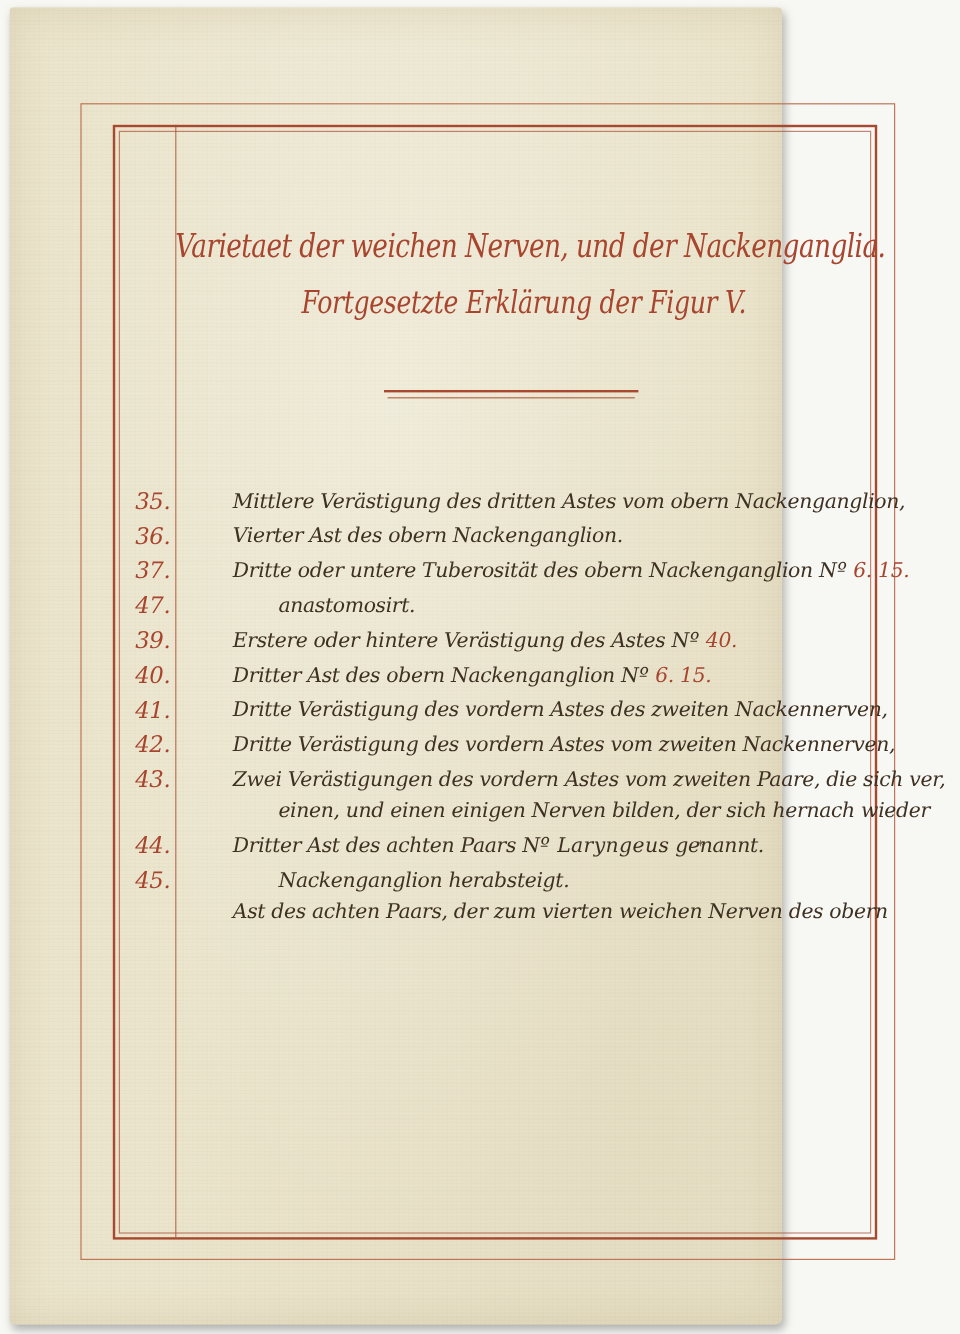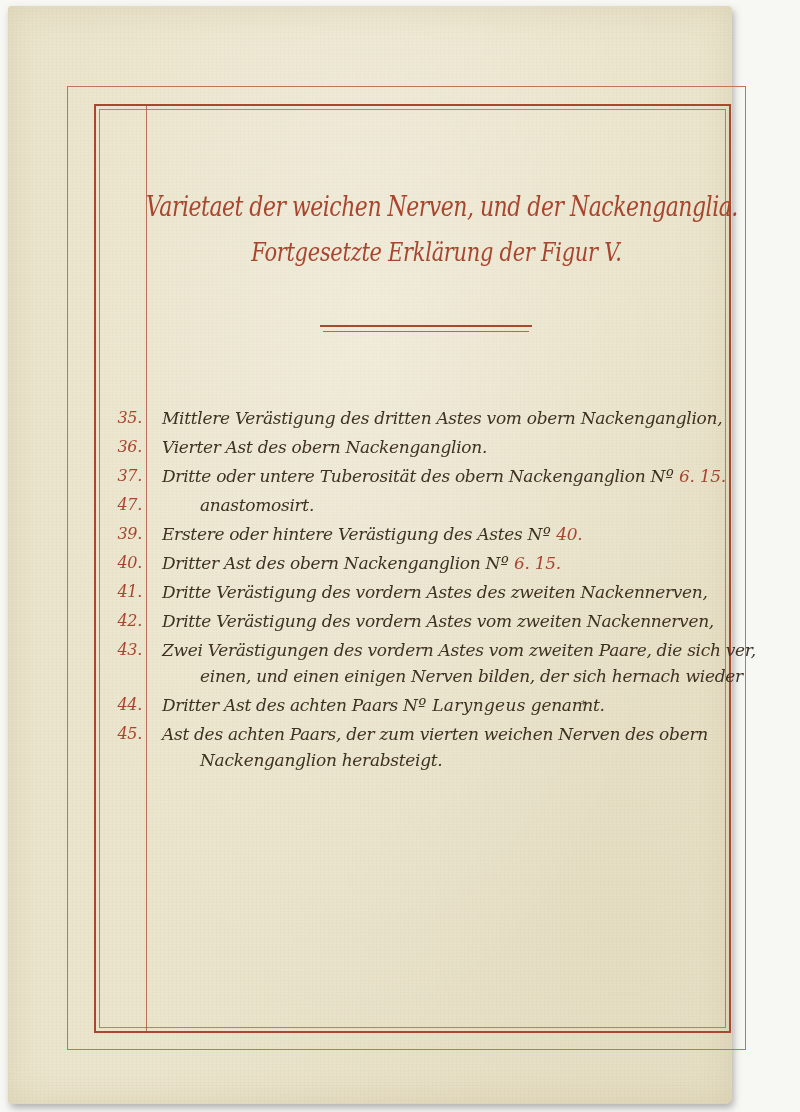--- a/index.html
+++ b/index.html
@@ -11,21 +11,21 @@
     --ink:#3f3122;
   }
   html,body{margin:0;padding:0;}
   body{
     width:800px;height:1112px;
     background:var(--bg);
     font-family:"DejaVu Serif", serif;
     position:relative;overflow:hidden;
   }
   .paper{
-    position:absolute;left:8px;top:6px;width:724px;height:1098px;
+    position:absolute;left:8px;top:6px;width:644px;height:1098px;
     background-color:var(--paper);
     background-image:
       radial-gradient(ellipse at 50% 30%, rgba(255,255,255,.28), rgba(255,255,255,0) 65%),
       radial-gradient(ellipse at 85% 85%, rgba(170,150,100,.10), rgba(170,150,100,0) 55%),
       repeating-linear-gradient(0deg, rgba(180,168,130,.05) 0 1px, rgba(255,255,255,0) 1px 3px),
       repeating-linear-gradient(90deg, rgba(180,168,130,.04) 0 1px, rgba(255,255,255,0) 1px 4px);
     border-radius:3px 4px 6px 4px;
     box-shadow: 2px 4px 7px rgba(110,110,110,.5), inset 0 0 35px rgba(160,135,85,.20);
   }
   .frame-outer{
@@ -64,23 +64,23 @@
     margin-top:4px;height:1px;background:rgba(168,73,47,.8);
     width:206px;margin-left:3px;
   }
   .entries{
     position:absolute;left:92px;top:399px;width:630px;
     color:var(--ink);font-style:italic;font-size:17px;letter-spacing:-0.3px;
   }
   .entry{position:relative;margin-bottom:3px;}
   .num{
     position:absolute;left:0;top:0;width:42px;text-align:right;
-    color:var(--red);font-size:16px;line-height:26px;
+    color:var(--red);font-size:19px;line-height:26px;
   }
-  .ebody{margin-left:62px;}
+  .ebody{margin-left:94px;}
   .line{line-height:26px;white-space:nowrap;}
   .indent{padding-left:38px;}
   .seg.red{color:var(--red);}
   .seg.latin{font-style:italic;letter-spacing:0.3px;}
   .insertion-mark{
     position:absolute;left:573px;top:692px;color:var(--ink);
     font-size:11px;font-style:normal;opacity:.8;
   }
 </style>
 </head>
@@ -158,20 +158,20 @@
       </div>
       <div class="entry">
         <span class="num">44.</span>
         <div class="ebody">
           <div class="line"><span class="seg">Dritter Ast des achten Paars </span><span class="seg latin">Nº Laryngeus</span><span class="seg"> genannt.</span></div>
         </div>
       </div>
       <div class="entry">
         <span class="num">45.</span>
         <div class="ebody">
+          <div class="line indent"><span class="seg">Nackenganglion herabsteigt.</span></div>
           <div class="line"><span class="seg">Ast des achten Paars, der zum vierten weichen Nerven des obern</span></div>
-          <div class="line indent"><span class="seg">Nackenganglion herabsteigt.</span></div>
         </div>
       </div>
     </div>
 
   <div class="insertion-mark">*</div>
 </div>
 
 </body></html>

